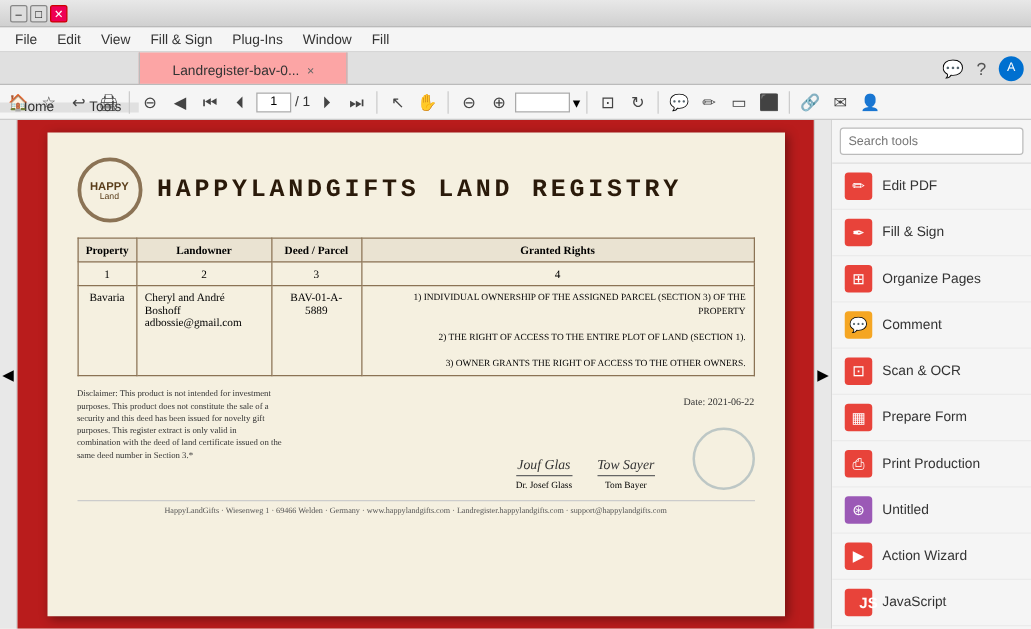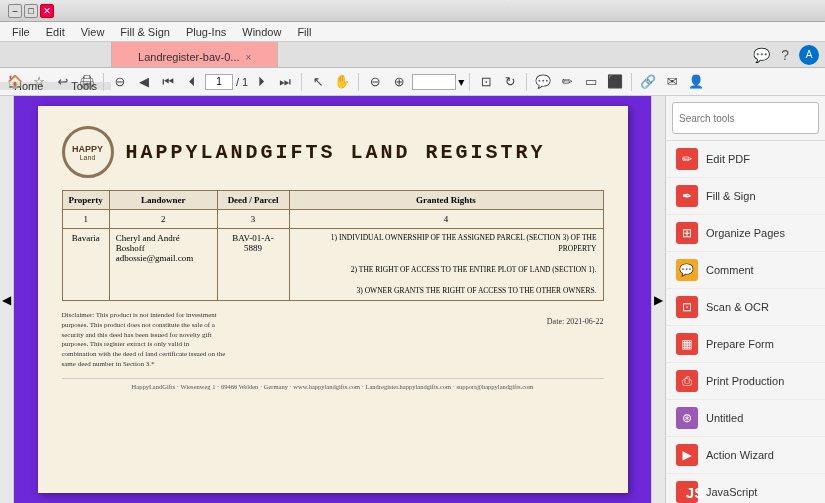--- a/index.html
+++ b/index.html
@@ -88,21 +88,21 @@
       width: 14px;
       background: #e8e8e8;
       display: flex; align-items: center; justify-content: center;
       cursor: pointer;
       border-right: 1px solid #ccc;
     }
 
     
     .pdf-area {
       flex: 1;
-      background: #6d28d9;
+      background: #b91c1c;
       overflow: auto;
       display: flex; justify-content: center; padding: 10px;
       position: relative;
     }
 
     .pdf-page {
       width: 590px;
       min-height: 365px;
       background: #f5f0e0;
       box-shadow: 2px 2px 8px rgba(0,0,0,0.4);
@@ -182,21 +182,21 @@
       display: flex; flex-direction: column;
       overflow-y: auto;
     }
 
     .tools-search {
       padding: 6px;
       border-bottom: 1px solid #ddd;
     }
     .tools-search input {
       width: 100%;
-      height: 32px;
+      height: 22px;
       font-size: 10px;
       border: 1px solid #bbb;
       border-radius: 3px;
       padding: 0 6px;
       background: white;
     }
 
     .tool-item {
       display: flex; align-items: center; gap: 8px;
       padding: 7px 10px;
@@ -338,20 +338,31 @@
           </tr>
         </tbody>
       </table>
 
       <div style="display:flex; justify-content:space-between; align-items:flex-start; margin-top:6px;">
         <div style="width:55%;">
           <p class="pdf-disclaimer">Disclaimer: This product is not intended for investment purposes. This product does not constitute the sale of a security and this deed has been issued for novelty gift purposes. This register extract is only valid in combination with the deed of land certificate issued on the same deed number in Section 3.*</p>
         </div>
         <div style="text-align:right;">
           <p class="pdf-date">Date: 2021-06-22</p>
+          <div class="pdf-sig-area" style="margin-top:16px; justify-content:flex-end;">
+            <div class="pdf-sig">
+              <div class="pdf-sig-name" style="font-style:italic; font-size:11px; color:#333;">Jouf Glas</div>
+              <div>Dr. Josef Glass</div>
+            </div>
+            <div class="pdf-sig">
+              <div class="pdf-sig-name" style="font-style:italic; font-size:11px; color:#333;">Tow Sayer</div>
+              <div>Tom Bayer</div>
+            </div>
+            <div class="pdf-stamp"></div>
+          </div>
         </div>
       </div>
 
       <div class="pdf-bottom-text">HappyLandGifts · Wiesenweg 1 · 69466 Welden · Germany · www.happylandgifts.com · Landregister.happylandgifts.com · support@happylandgifts.com</div>
     </div>
   </div>
 
   <div class="right-arrow">
     <span>▶</span>
   </div>
@@ -391,21 +402,21 @@
     </div>
     <div class="tool-item">
       <div class="tool-icon" style="background:#9b59b6; color:white;">⊛</div>
       <span>Untitled</span>
     </div>
     <div class="tool-item">
       <div class="tool-icon" style="background:#e8433a; color:white;">▶</div>
       <span>Action Wizard</span>
     </div>
     <div class="tool-item">
-      <div class="tool-icon" style="background:#e8433a; color:white; font-size:15px; font-weight:bold;padding-left:16px;">JS</div>
+      <div class="tool-icon" style="background:#e8433a; color:white; font-size:12px; font-weight:bold;padding-left:16px;">JS</div>
       <span>JavaScript</span>
     </div>
     <div class="tool-item">
       
       
     </div>
 
   </div>
 
 </div>

